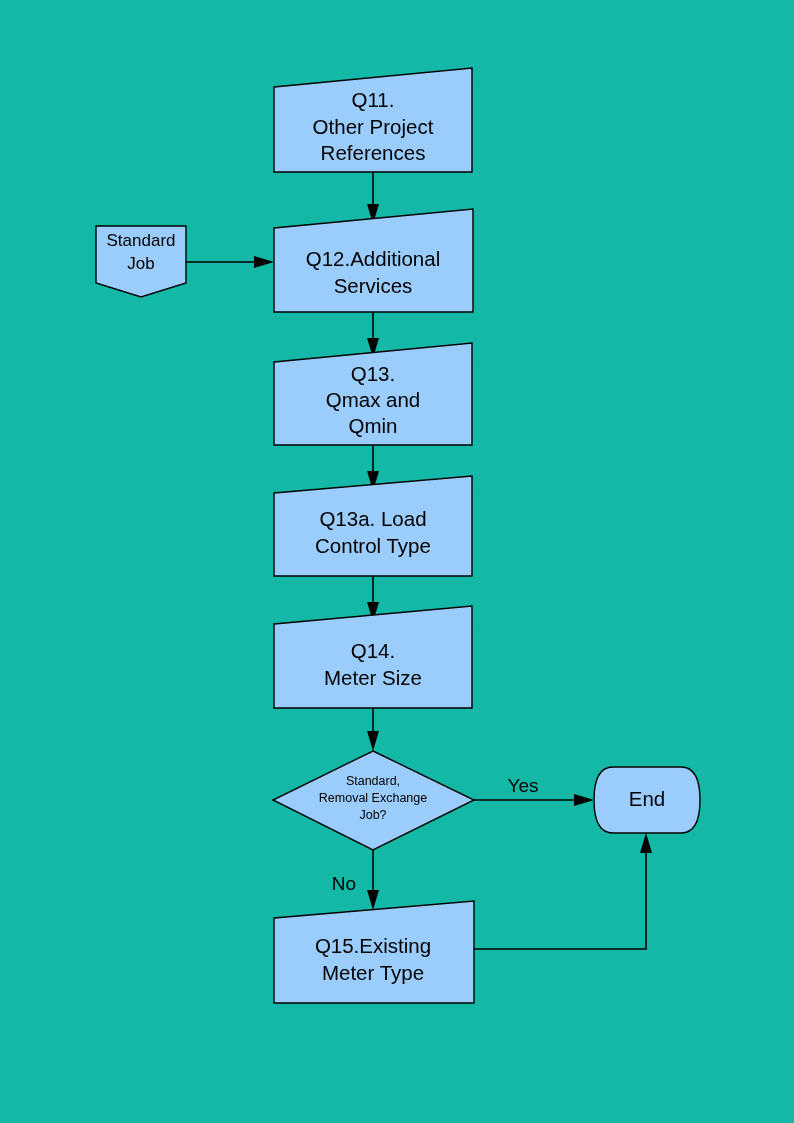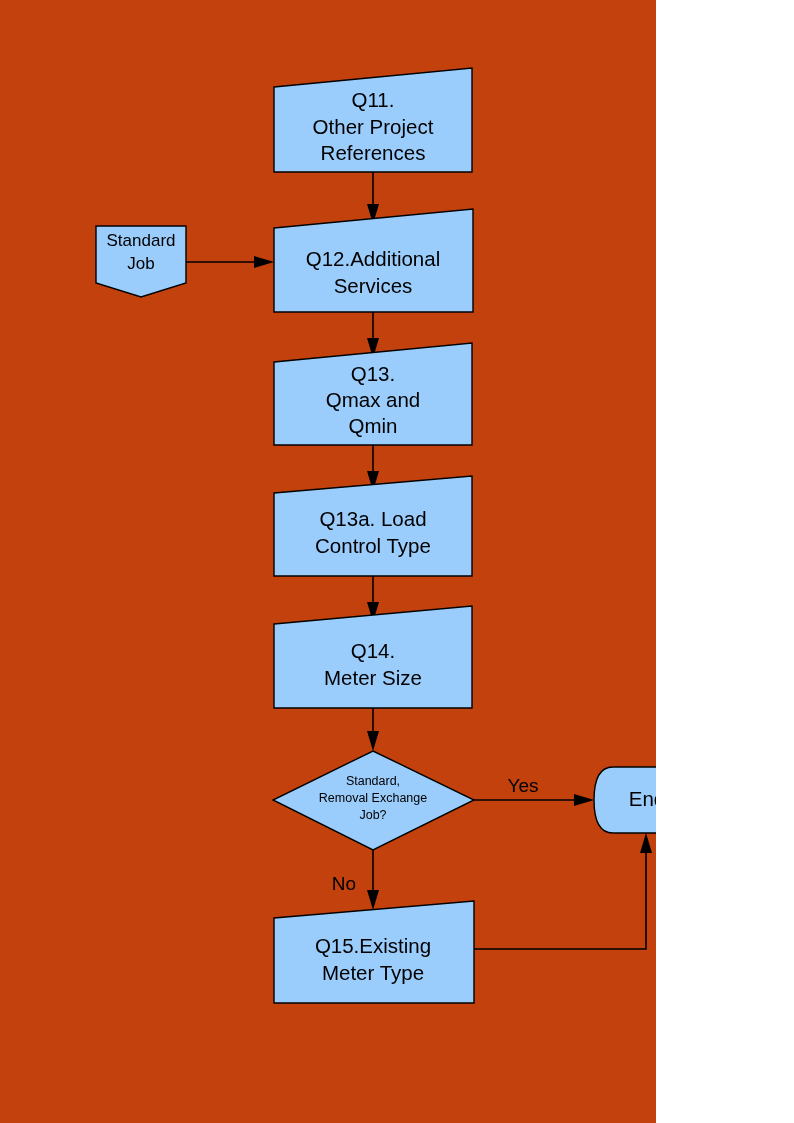--- a/index.html
+++ b/index.html
@@ -6,23 +6,23 @@
   html, body {
     margin: 0;
     padding: 0;
     background: #ffffff;
   }
   body {
     font-family: "Liberation Sans", sans-serif;
   }
   #diagram-root {
     position: relative;
-    width: 656px;
+    width: 794px;
     height: 1123px;
-    background: #c2410c;
+    background: #14b8a6;
     overflow: hidden;
   }
   svg.flow-canvas {
     position: absolute;
     left: 0;
     top: 0;
     width: 794px;
     height: 1123px;
     display: block;
   }

